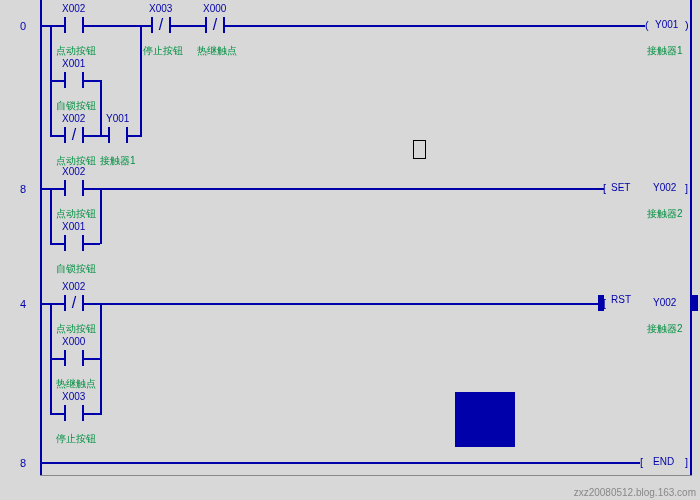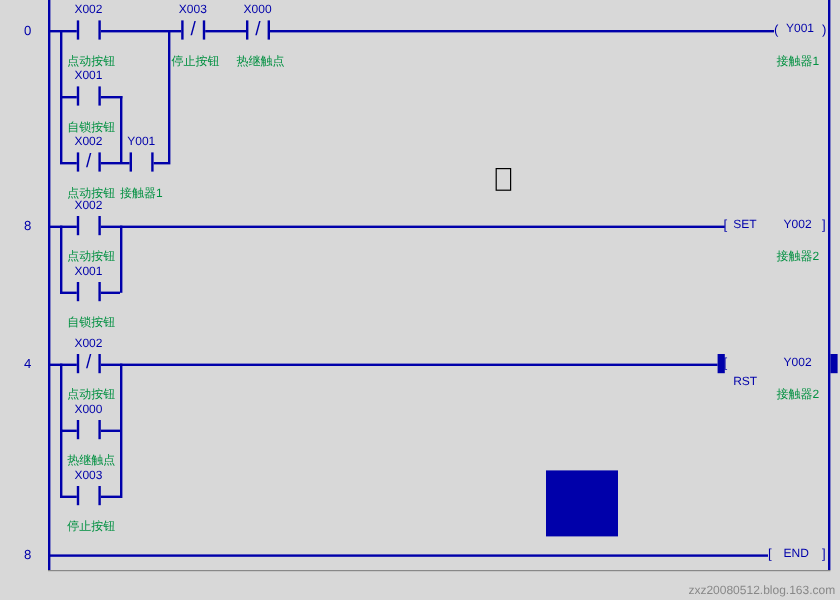--- a/index.html
+++ b/index.html
@@ -122,21 +122,21 @@
 <div class="contact" style="left:64px;top:295px">
       <div class="l"></div>
       <div class="r"></div>
       <div class="slash">/</div>
     </div>
 <div class="addr" style="left:62px;top:281px">X002</div>
 <div class="lbl" style="left:56px;top:322px">点动按钮</div>
 <div class="rung" style="top:303px;left:84px;width:514px"></div>
 <div class="sel" style="left:598px;top:295px"></div>
 <div class="bracket" style="left:603px;top:297px">[</div>
-<div class="addr" style="left:611px;top:313px">RST</div>
+<div class="addr" style="left:611px;top:294px">RST</div>
 <div class="addr" style="left:653px;top:297px">Y002</div>
 <div class="sel" style="left:692px;top:295px"></div>
 <div class="lbl" style="left:647px;top:322px">接触器2</div>
 
 <div class="vwire" style="left:50px;top:303px;height:56px"></div>
 <div class="rung" style="top:358px;left:50px;width:14px"></div>
 <div class="contact" style="left:64px;top:350px">
       <div class="l"></div>
       <div class="r"></div>
     </div>

